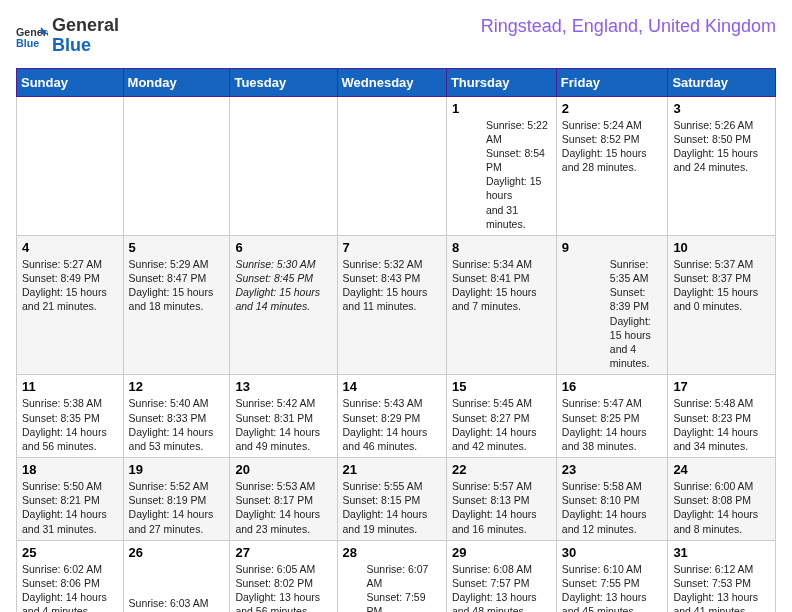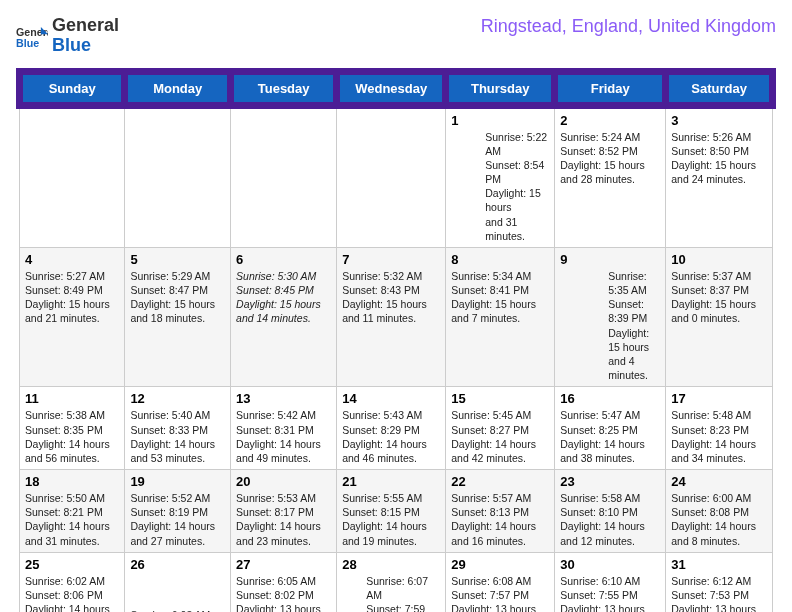--- a/index.html
+++ b/index.html
@@ -47,24 +47,24 @@
     }
     .calendar-table {
       width: 100%;
       border-collapse: collapse;
       font-size: 11px;
     }
     .calendar-table th {
       background: #1565C0;
       color: #fff;
       padding: 6px 4px;
-      text-align: center;
+      text-align: left;
       font-size: 13px;
       font-weight: bold;
-      border: 7px solid #4c1d95;
+      border: 1px solid #4c1d95;
     }
     .calendar-table td {
       border: 1px solid #ccc;
       vertical-align: top;
       padding: 4px 5px;
       width: 113px;
       min-height: 80px;
       background: #fff;
     }
     .calendar-table tr:nth-child(even) td {

